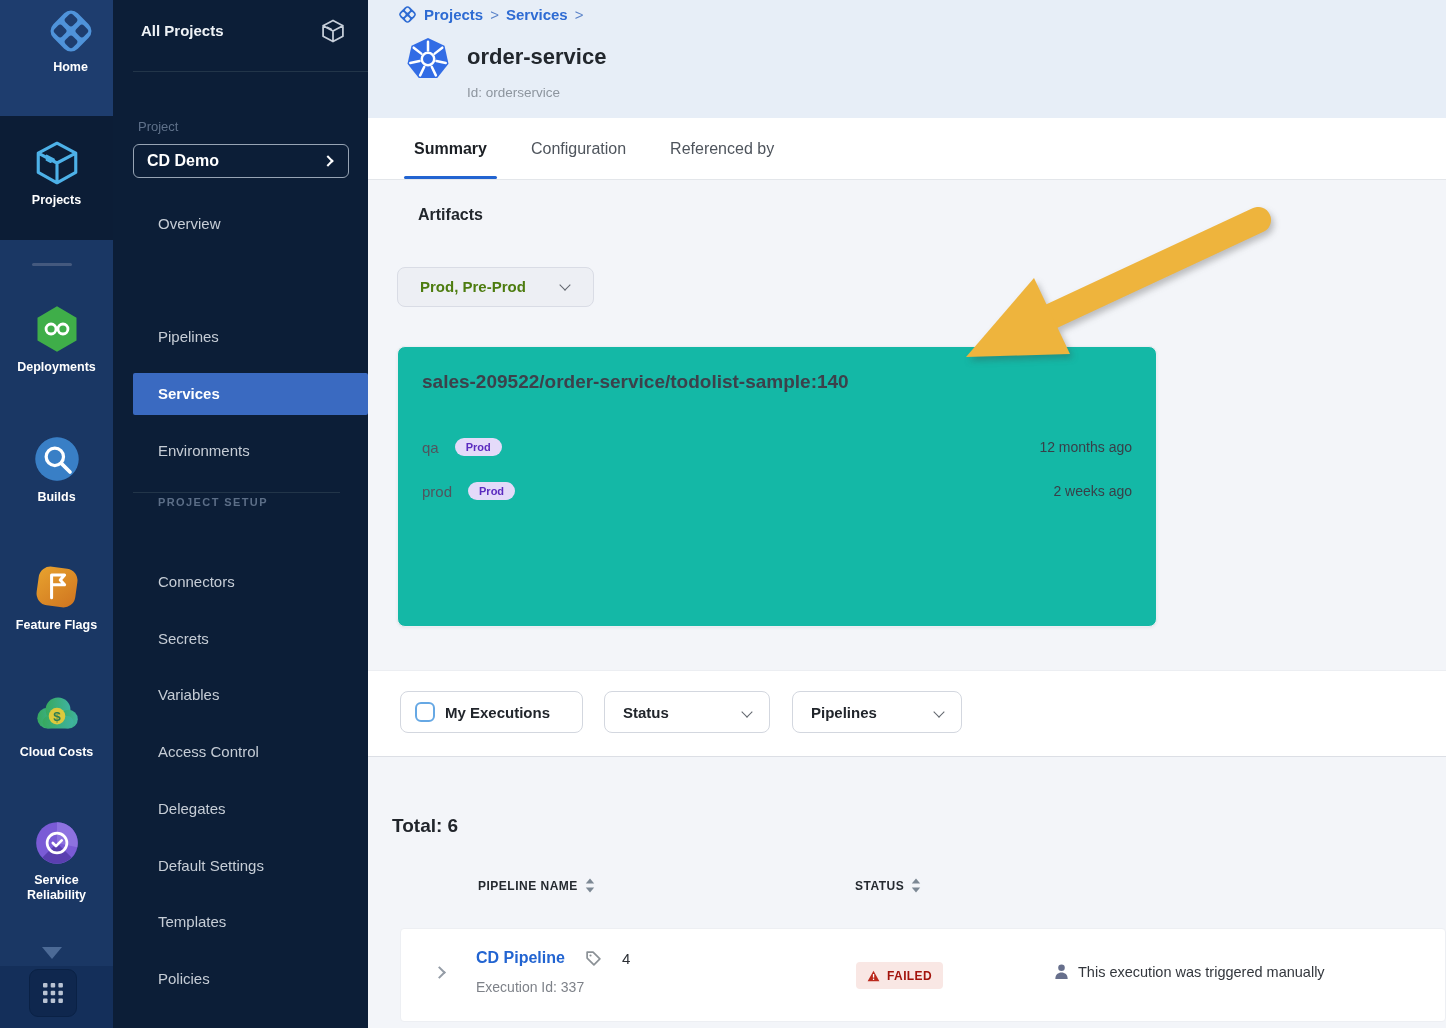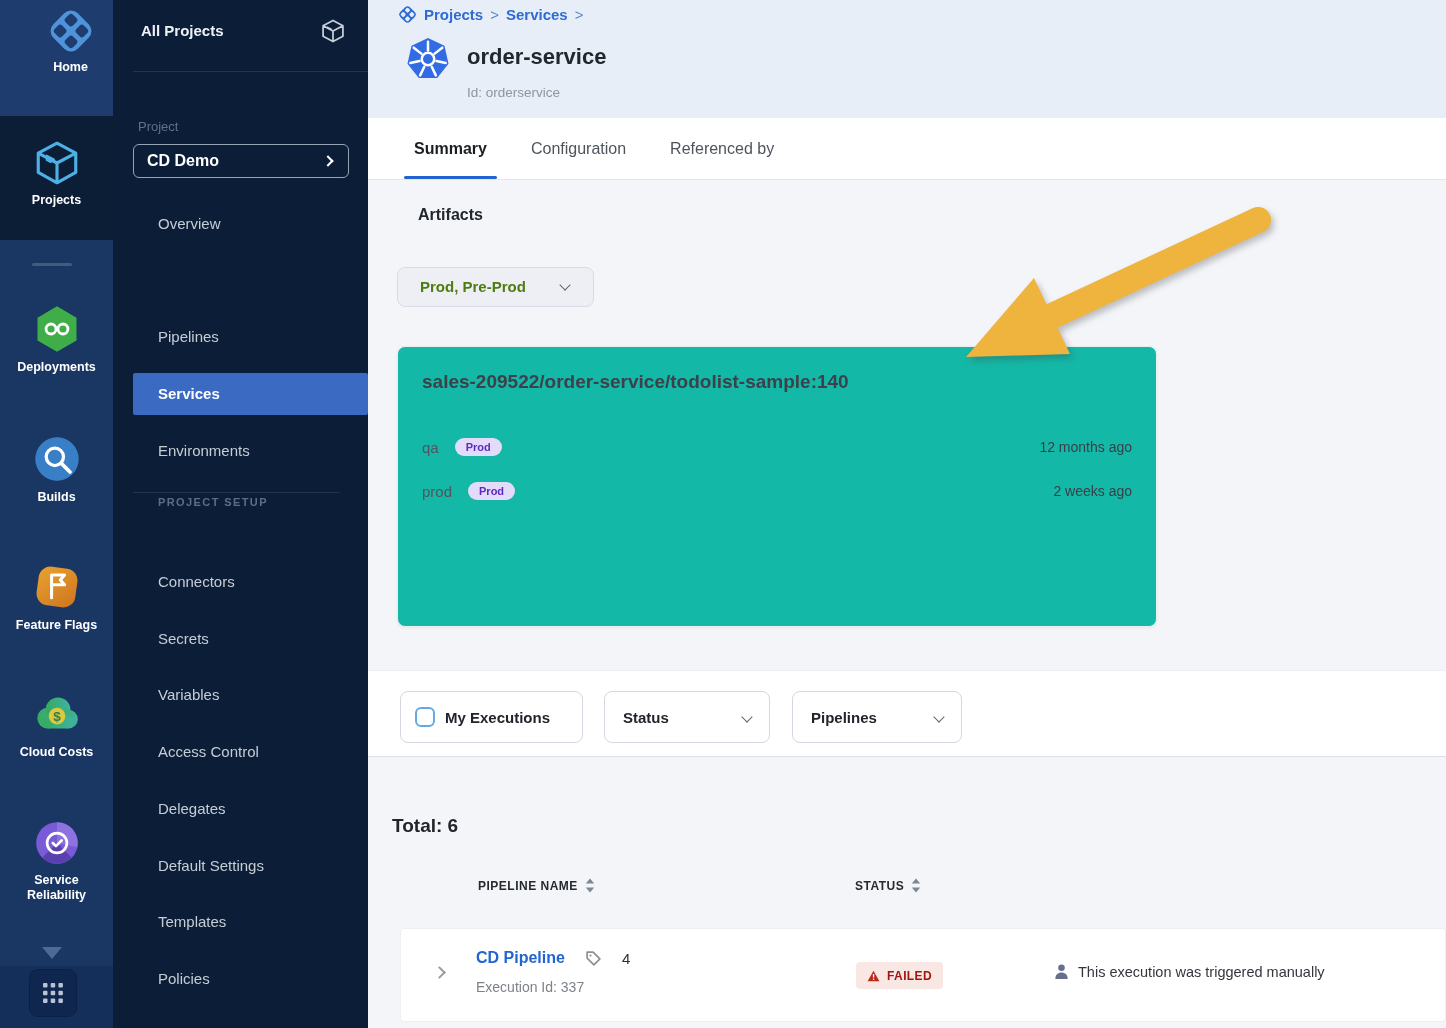--- a/index.html
+++ b/index.html
@@ -70,21 +70,21 @@
               border:1px solid #eceef2; border-radius:8px; box-shadow:0 1px 3px rgba(40,50,70,.07); }
   .art-title { position:absolute; left:24px; top:24px; right:24px; font-size:19px; font-weight:bold; color:#3c414b; }
   .env-row { position:absolute; left:24px; right:24px; height:28px; display:flex; align-items:center; gap:16px; }
   .env-row.r1 { top:86px; } .env-row.r2 { top:130px; }
   .env-name { font-size:15px; color:#50555e; }
   .env-badge { background:#e4daf9; color:#5b2bbf; font-size:11px; font-weight:bold; padding:3px 11px; border-radius:10px; }
   .env-time { margin-left:auto; font-size:14px; color:#393f48; }
 
   .filter-strip { position:absolute; left:0; top:670px; width:1078px; height:87px; background:#ffffff;
                   border-top:1px solid #eceef2; border-bottom:1px solid #dcdfe5; }
-  .ctl { position:absolute; top:20px; height:52px; background:#fff; border:1px solid #d3d7df; border-radius:8px;
+  .ctl { position:absolute; top:20px; height:42px; background:#fff; border:1px solid #d3d7df; border-radius:8px;
          display:flex; align-items:center; cursor:pointer; }
   .ctl-myexec { left:32px; width:183px; gap:10px; padding:0 14px; }
   .checkbox { width:20px; height:20px; border:2px solid #66a8e4; border-radius:6px; background:#fff; }
   .ctl-label { font-size:15px; font-weight:bold; color:#21252b; }
   .ctl-select { justify-content:space-between; padding:0 18px; }
   .ctl-status { left:236px; width:166px; }
   .ctl-pipelines { left:424px; width:170px; }
   .ctl-select .ctl-label { font-weight:bold; }
 
   .total { position:absolute; left:24px; top:791px; font-size:19px; font-weight:bold; color:#21252b;margin-top:24px; }

